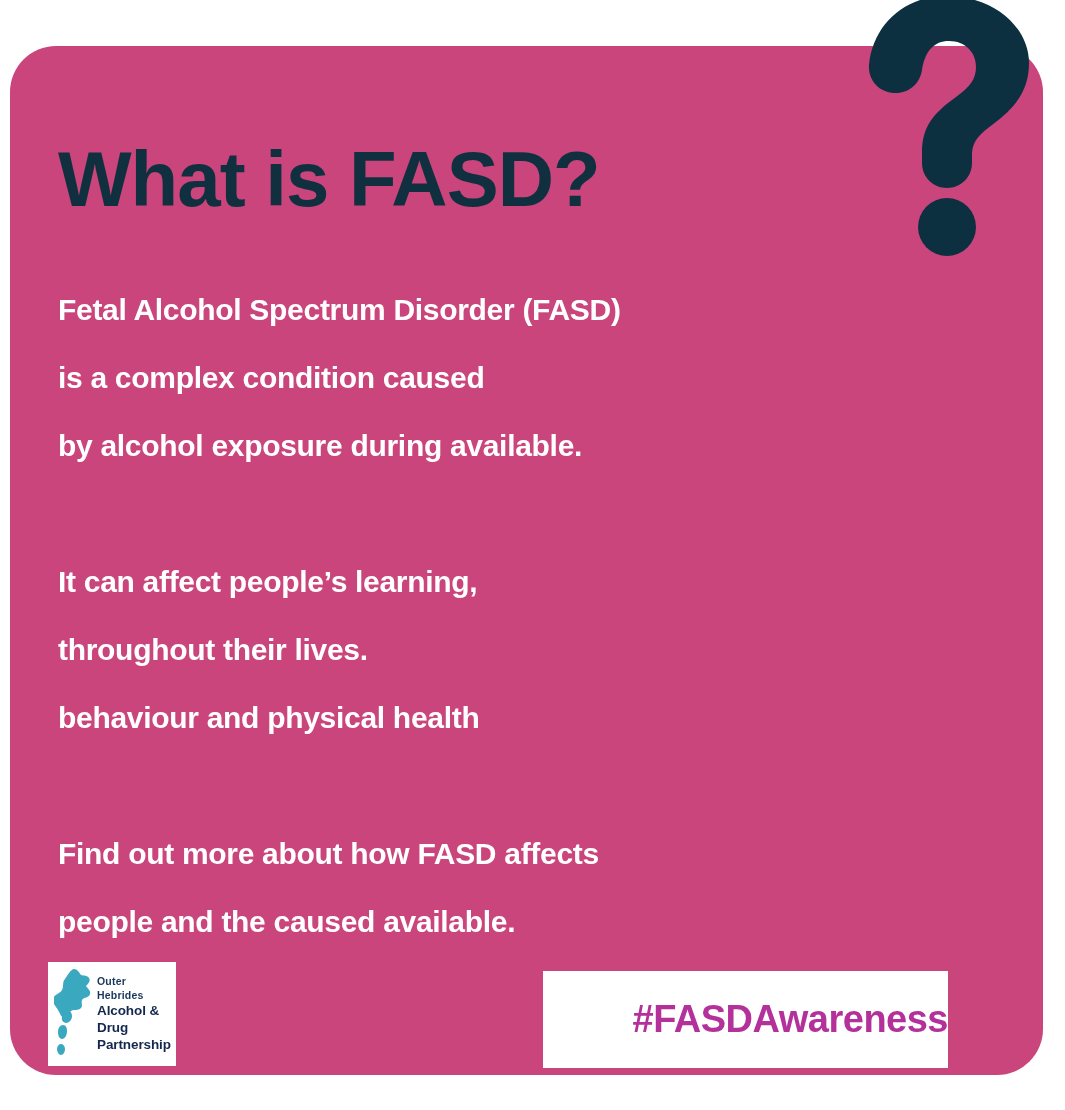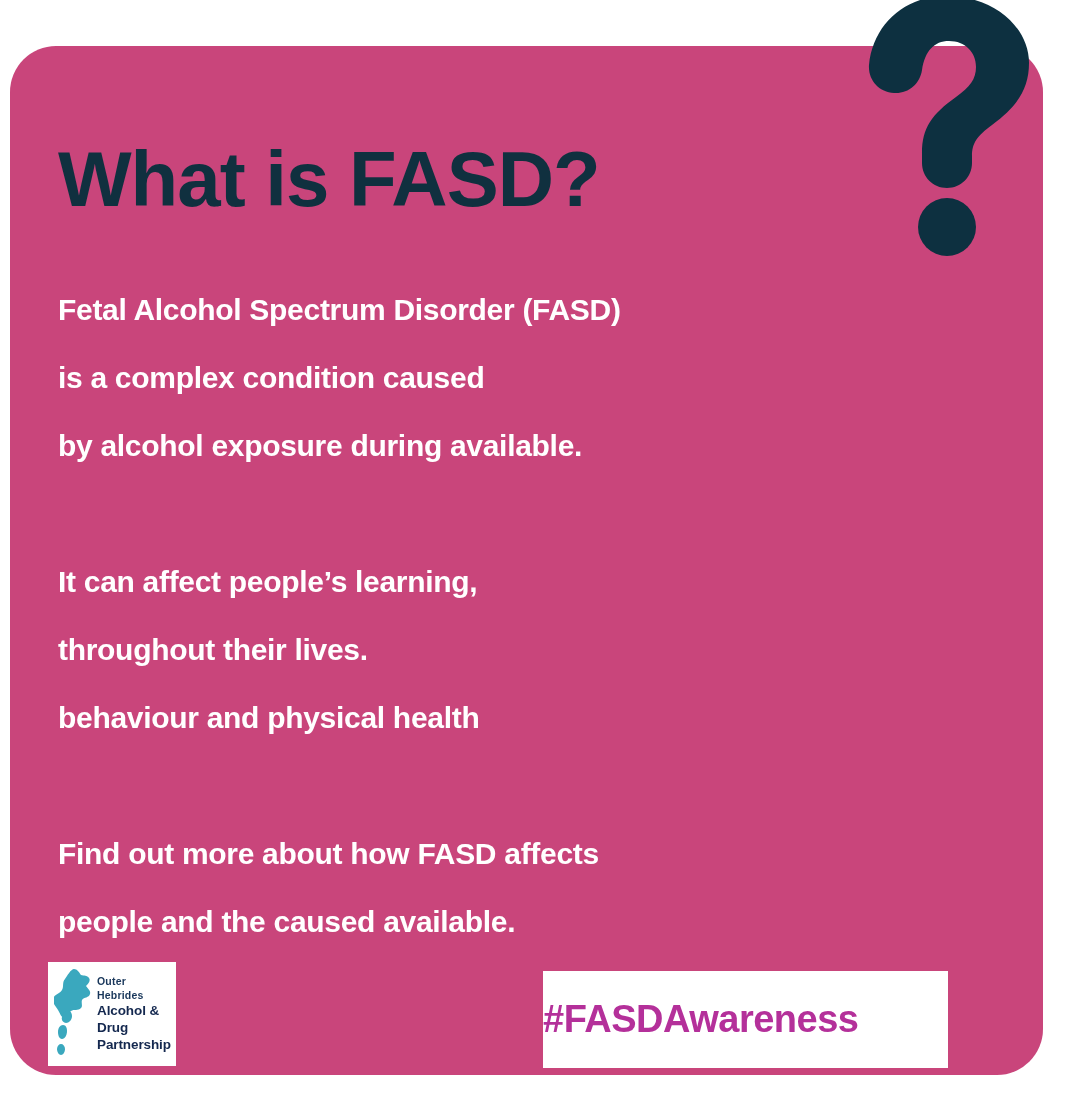--- a/index.html
+++ b/index.html
@@ -126,21 +126,21 @@
 
   #hashtag-box {
     position: absolute;
     left: 543px;
     top: 971px;
     width: 405px;
     height: 97px;
     background: #ffffff;
     display: flex;
     align-items: center;
-    justify-content: flex-start;
+    justify-content: flex-end;
   }
   #hashtag-text {
     color: #b4309a;
     font-size: 38px;
     font-weight: bold;
     letter-spacing: -0.5px;
   }
 </style>
 </head>
 <body>

